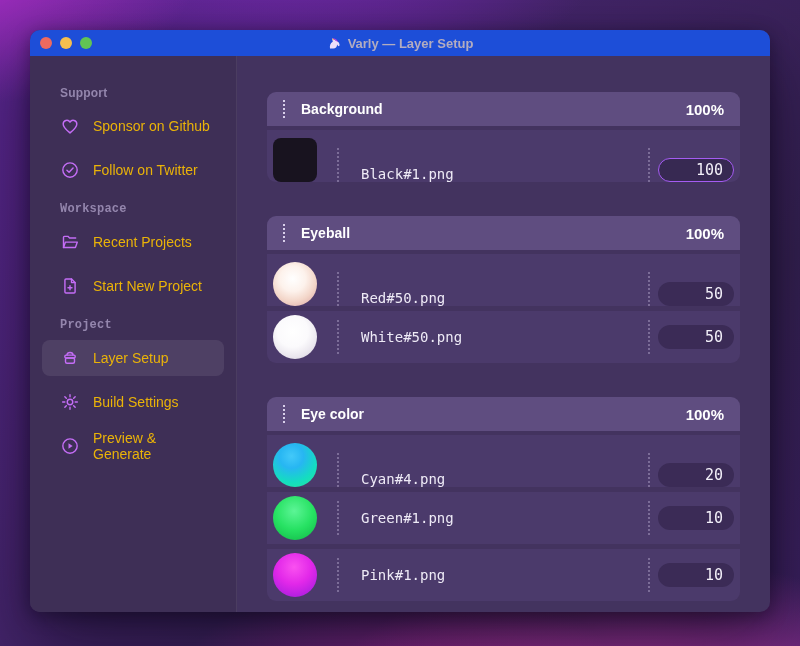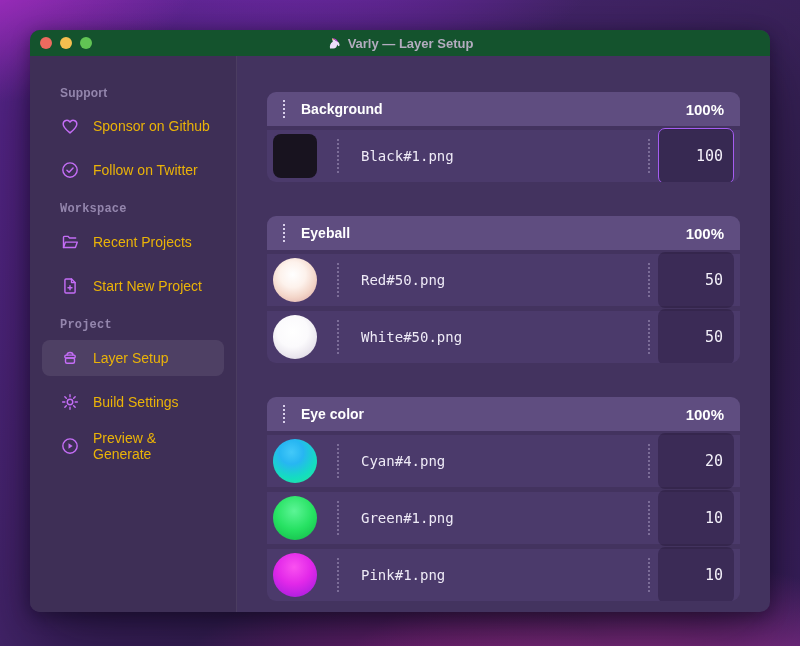--- a/index.html
+++ b/index.html
@@ -14,21 +14,21 @@
       radial-gradient(430px 250px at 50% 110%, rgba(182,36,162,.8) 0%, rgba(182,36,162,0) 55%),
       linear-gradient(130deg, #5a2590 0%, #432469 40%, #33204f 75%, #3a1f5e 100%);
   }
 
   .window { position:absolute; left:30px; top:30px; width:740px; height:582px;
     border-radius:10px; overflow:hidden; display:flex; flex-direction:column;
     box-shadow:0 30px 70px rgba(8,4,18,.55), 0 4px 18px rgba(8,4,18,.4);
     background:#43335f; }
 
   
-  .titlebar { height:26px; flex:0 0 26px; background:#14532d; position:relative;
+  .titlebar { height:26px; flex:0 0 26px; background:#1d4ed8; position:relative;
     display:flex; align-items:center; padding:0 10px; }
   .traffic { display:flex; gap:8px; z-index:2; }
   .tl { width:12px; height:12px; border-radius:50%; border:none; padding:0; cursor:pointer; }
   .tl.close { background:#ed6a5f; } .tl.min { background:#f5bf4f; } .tl.zoom { background:#61c454; }
   .wtitle { position:absolute; left:0; right:0; text-align:center; color:#b3acbf;
     font-size:13px; font-weight:700; display:flex; justify-content:center;
     align-items:center; gap:6px; pointer-events:none; }
   .appicon { display:inline-flex; }
 
   
@@ -47,34 +47,34 @@
 
   
   .main { flex:1; padding:36px 30px 0; overflow:hidden; }
   .group { border-radius:9px; overflow:hidden; margin-bottom:34px; }
   .ghead { height:34px; background:#5f4d80; display:flex; align-items:center; padding:0 16px; }
   .drag { width:2px; height:18px; border-left:2px dotted #d8cfea; cursor:grab; }
   .gtitle { margin-left:16px; font-size:14px; font-weight:700; color:#ffffff; }
   .gpct { margin-left:auto; font-size:15px; font-weight:700; color:#ffffff; }
   .lrow { height:52px; background:#4b3a6b; margin-top:5px; display:flex;
     align-items:center; padding:0 6px; }
-  .group .lrow:first-of-type { margin-top:4px; }
+  .group .lrow:first-of-type { margin-top:4px;align-items:flex-end; }
   .thumb { width:44px; height:44px; border-radius:8px; margin-right:20px; flex:0 0 44px; }
   .thumb.circle { border-radius:50%; }
   .t-black { background:#18131f; }
   .t-red   { background:radial-gradient(circle at 45% 38%, #ffffff 0%, #fdf2ec 35%, #f3d6c9 62%, #e2b4ae 85%, #c9a2a8 100%); }
   .t-white { background:radial-gradient(circle at 45% 38%, #ffffff 0%, #fbfafc 42%, #e9e5ed 70%, #c8c1d1 95%); }
   .t-cyan  { background:radial-gradient(circle at 42% 30%, #43c9f9 0%, #27b6f2 30%, #14ddc0 65%, #25e79b 95%); }
   .t-green { background:radial-gradient(circle at 48% 34%, #5cf596 0%, #27e263 50%, #13bd4a 92%); }
   .t-pink  { background:radial-gradient(circle at 48% 32%, #fa51f0 0%, #e228e9 45%, #b01fe0 82%, #9420d6 100%); }
   .vdiv { width:2px; height:34px; border-left:2px dotted rgba(226,216,246,.33); }
   .fname { flex:1; margin-left:22px; font-family:"DejaVu Sans Mono", monospace;
     font-size:14px; color:#eeeaf6; }
-  .vinput { width:76px; height:56px; margin-left:8px; flex:0 0 76px;
-    background:rgba(18,8,34,.28); border:1.5px solid transparent; border-radius:7px;
+  .vinput { width:76px; height:24px; margin-left:8px; flex:0 0 76px;
+    background:rgba(18,8,34,.28); border:1.5px solid transparent; border-radius:16px;
     color:#f3f0f9; font-family:"DejaVu Sans Mono", monospace; font-size:15px;
     text-align:right; padding:0 10px; outline:none; }
   .vinput.focused { border-color:#a55cf2; background:rgba(18,8,34,.34); }
 </style>
 </head>
 <body>
 
 <div class="desktop">
   <div class="window">
 

